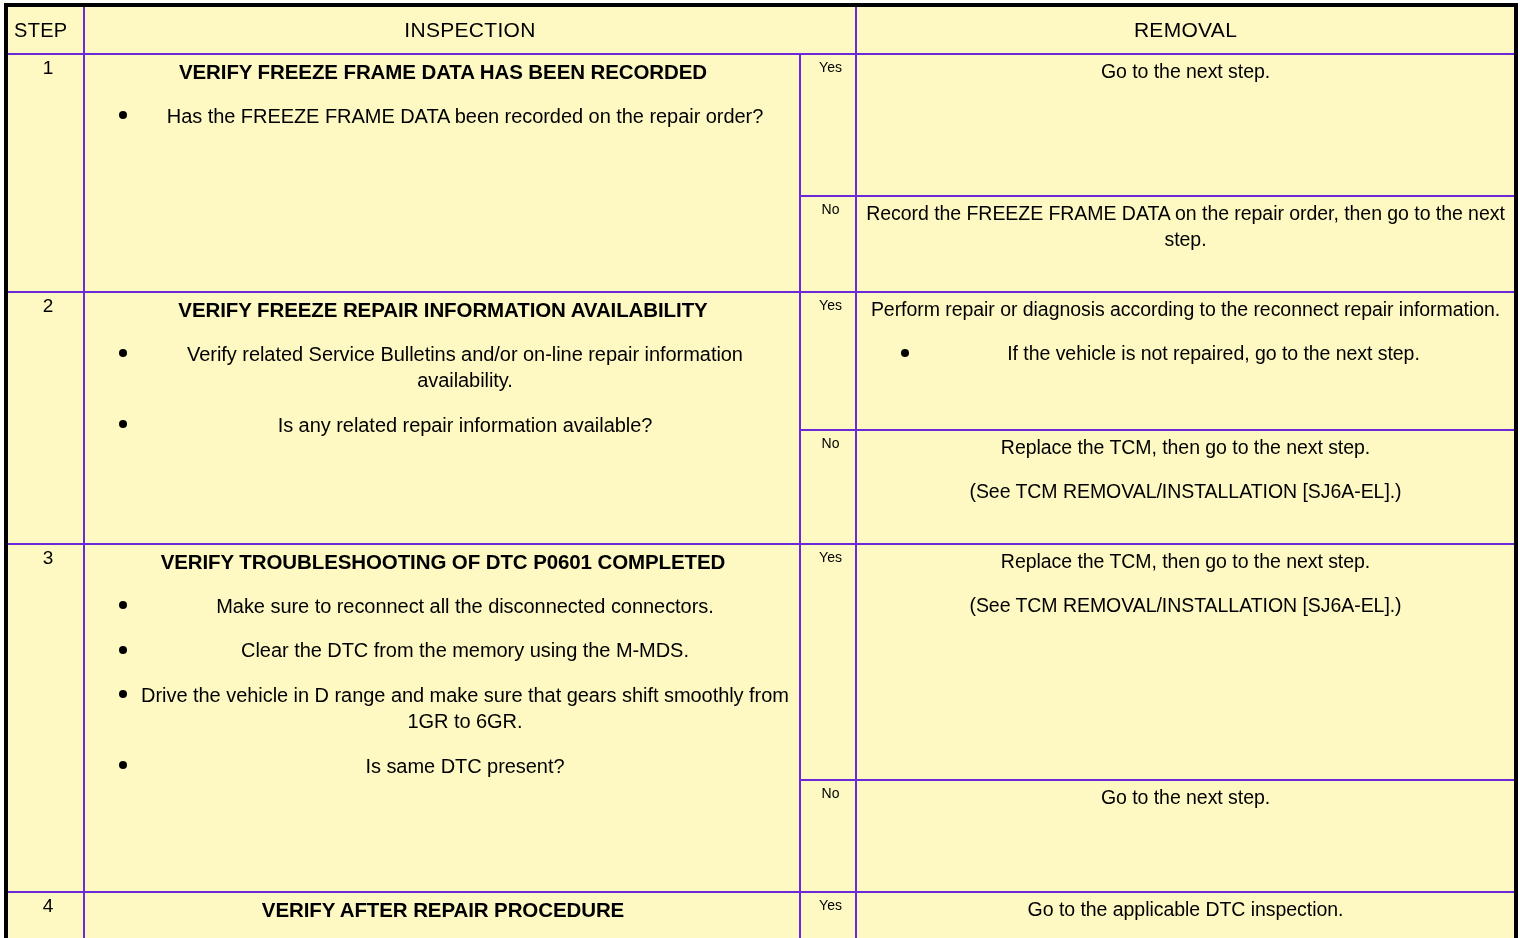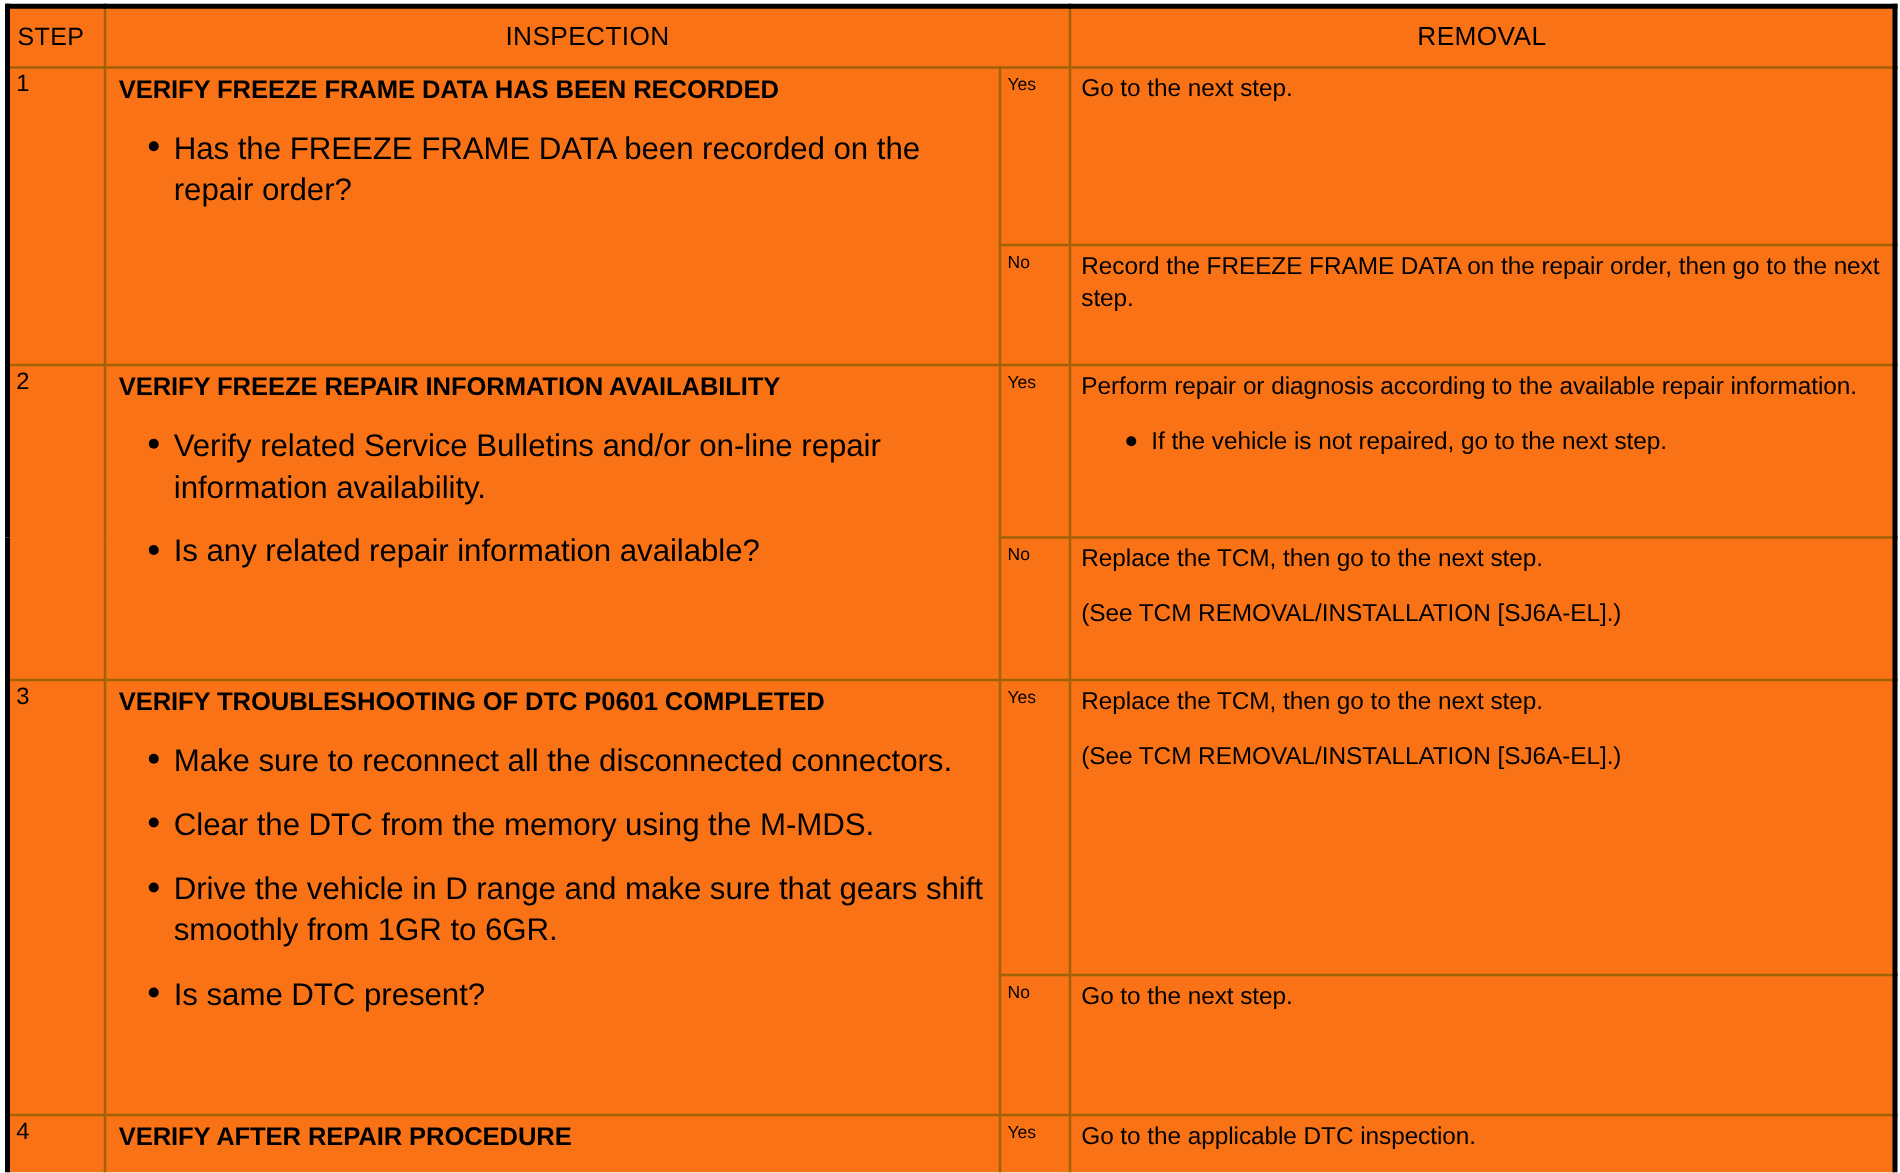--- a/index.html
+++ b/index.html
@@ -22,25 +22,26 @@
   }
   table.dtc-table {
     border-collapse: collapse;
     table-layout: fixed;
     width: 1514px;
     margin-left: 4px;
     margin-top: 3px;
   }
   table.dtc-table td,
   table.dtc-table th {
-    border: 2px solid #a16207;
+    border: 2px solid #6d28d9;
     vertical-align: top;
     padding: 0;
     font-weight: normal;
-    background: #f97316;
+    background: #fef9c3;
+    text-align: center;
   }
   
   table.dtc-table {
     border: 4px solid #000000;
   }
 
   
   col.c-step    { width: 78px; }
   col.c-insp    { width: 716px; }
   col.c-yn      { width: 56px; }
@@ -94,21 +95,21 @@
   }
   ul.bullets {
     list-style: none;
     margin: 0;
     padding: 0;
   }
   ul.bullets > li {
     position: relative;
     padding-left: 44px;
     margin-top: 18px;
-    font-size: 25px;
+    font-size: 20px;
     line-height: 1.33;
     letter-spacing: -0.05px;
   }
   ul.bullets > li > .bul {
     position: absolute;
     left: 24px;
     top: 0.42em;
     width: 8px;
     height: 8px;
     background: #000000;
@@ -221,21 +222,21 @@
       <td class="step-num" rowspan="2">2</td>
       <td class="insp" rowspan="2">
         <div class="insp-title">VERIFY FREEZE REPAIR INFORMATION AVAILABILITY</div>
         <ul class="bullets">
           <li><span class="bul"></span><span>Verify related Service Bulletins and/or on-line repair information availability.</span></li>
           <li><span class="bul"></span><span>Is any related repair information available?</span></li>
         </ul>
       </td>
       <td class="yn">Yes</td>
       <td class="act">
-        <p>Perform repair or diagnosis according to the available repair information.</p>
+        <p>Perform repair or diagnosis according to the reconnect repair information.</p>
         <ul class="sub">
           <li><span class="bul"></span><span>If the vehicle is not repaired, go to the next step.</span></li>
         </ul>
       </td>
     </tr>
     <tr class="r2b">
       <td class="yn">No</td>
       <td class="act">
         <p>Replace the TCM, then go to the next step.</p>
         <p>(See TCM REMOVAL/INSTALLATION [SJ6A-EL].)</p>

